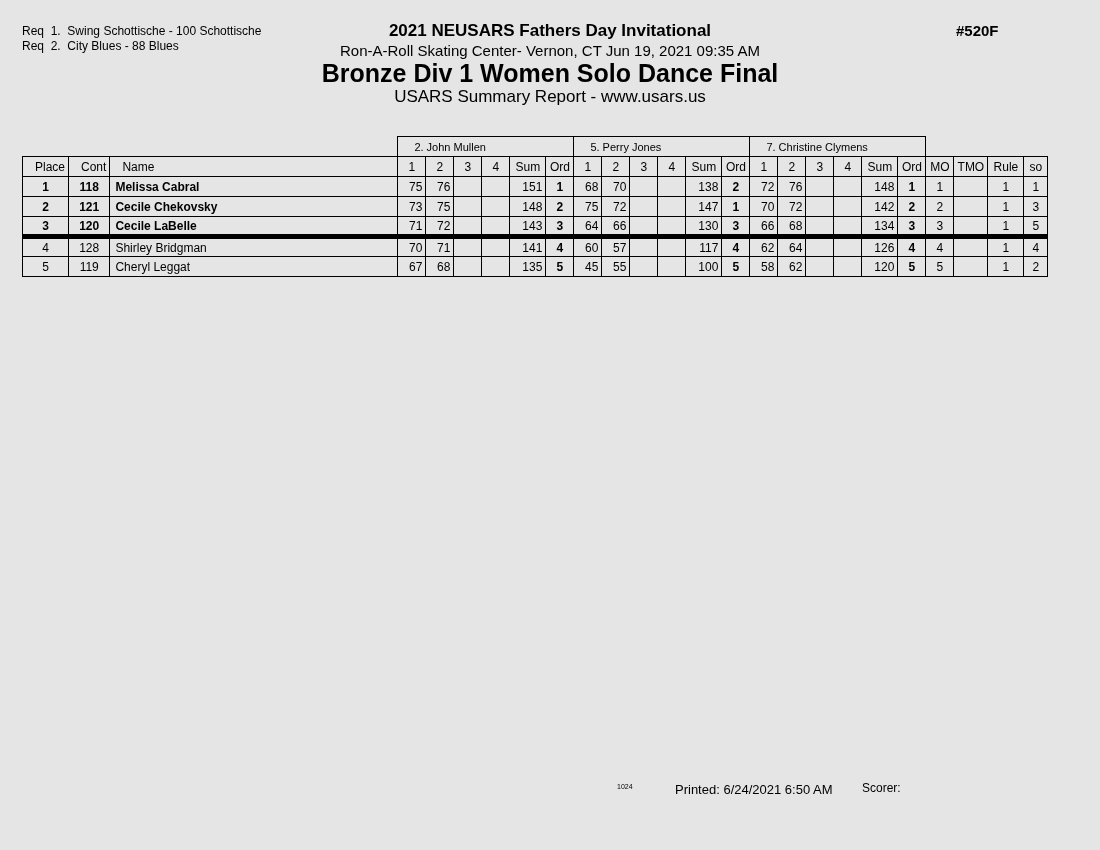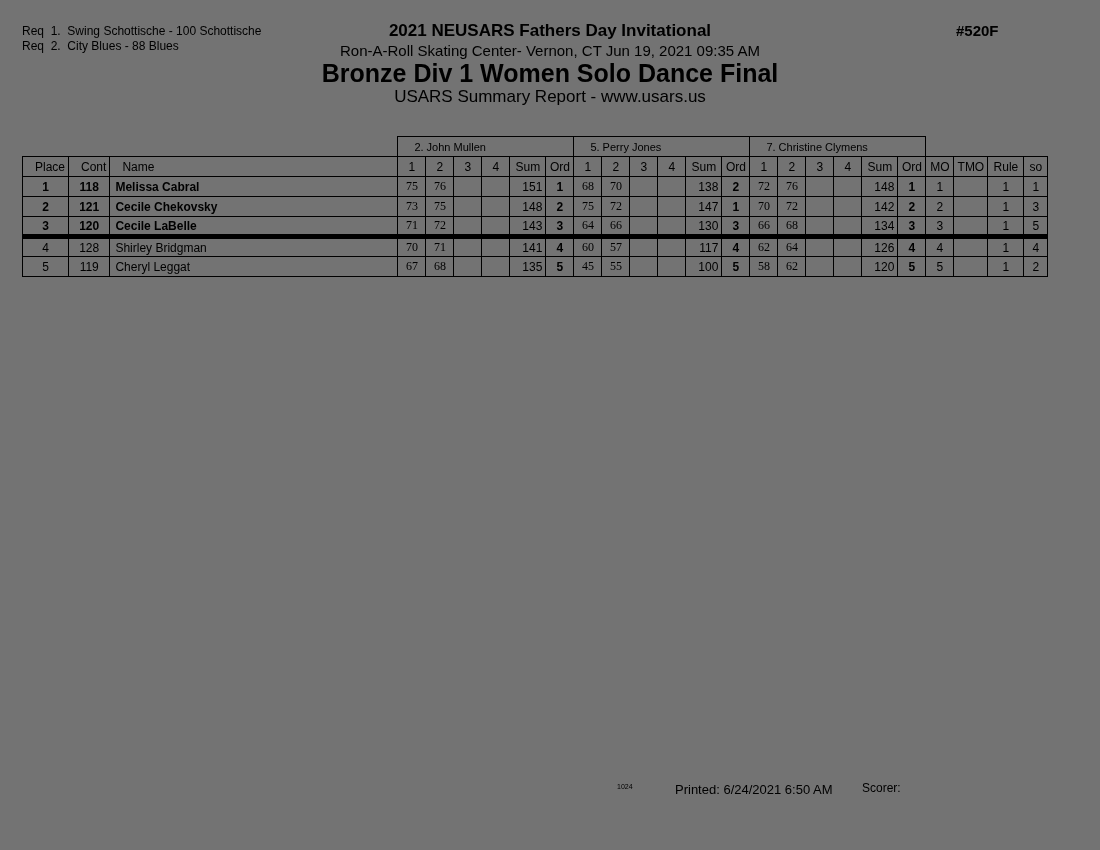--- a/index.html
+++ b/index.html
@@ -1,37 +1,37 @@
 <!DOCTYPE html>
 <html><head>
 <meta charset="utf-8">
 <style>
   * { margin:0; padding:0; box-sizing:border-box; }
   html,body { background:#fff; }
   body { font-family:"Liberation Sans", sans-serif; color:#000; }
-  #page { position:relative; width:1100px; height:850px; background:#737373; overflow:hidden; }
+  #page { position:relative; width:1100px; height:850px; background:#e5e5e5; overflow:hidden; }
 
   .req-block { position:absolute; left:22px; top:24px; font-size:12px; line-height:15px; white-space:pre; }
   .doc-number { position:absolute; left:956px; top:22px; font-size:15px; font-weight:bold; }
 
   .header-block { position:absolute; left:0; top:20px; width:1100px; text-align:center; }
   .title   { font-size:17px; font-weight:bold; line-height:21px; }
   .subtitle{ font-size:15px; line-height:20px; }
   .event   { font-size:25px; font-weight:bold; line-height:25px; }
   .report  { font-size:17px; line-height:22px; }
 
   table { position:absolute; left:22px; top:136px; border-collapse:collapse; table-layout:fixed; }
   td { border:1px solid #000; font-size:12px; height:20px; padding:0 3px; overflow:hidden; white-space:nowrap; vertical-align:middle; }
   td.nb { border:none; }
   td.judge { font-size:11px; height:17px; padding:0 16px; text-align:left; }
   td.hl { text-align:left;padding-left:12px; }
   td.hc { text-align:center; padding:0 1px; }
   td.c  { text-align:center; }
   td.name { text-align:left; padding-left:5px; }
-  td.mark { text-align:center;font-family:Liberation Serif, serif; }
+  td.mark { text-align:right; }
   td.sum  { text-align:right; }
   td.ord  { text-align:center; font-weight:bold; }
   tr.bold td.pc, tr.bold td.name { font-weight:bold; }
   tr.cut td { border-top:5px solid #000; }
 
   .footer-code   { position:absolute; left:617px; top:783px; font-size:7px; }
   .footer-printed{ position:absolute; left:633px; top:782px; font-size:13px;margin-left:42px; }
   .footer-scorer { position:absolute; left:862px; top:781px; font-size:12px; }
 </style>
 </head>

